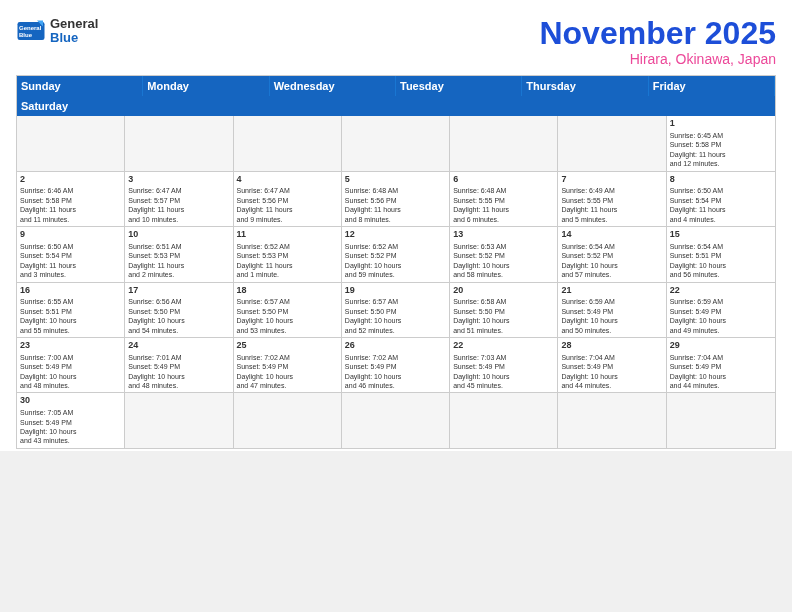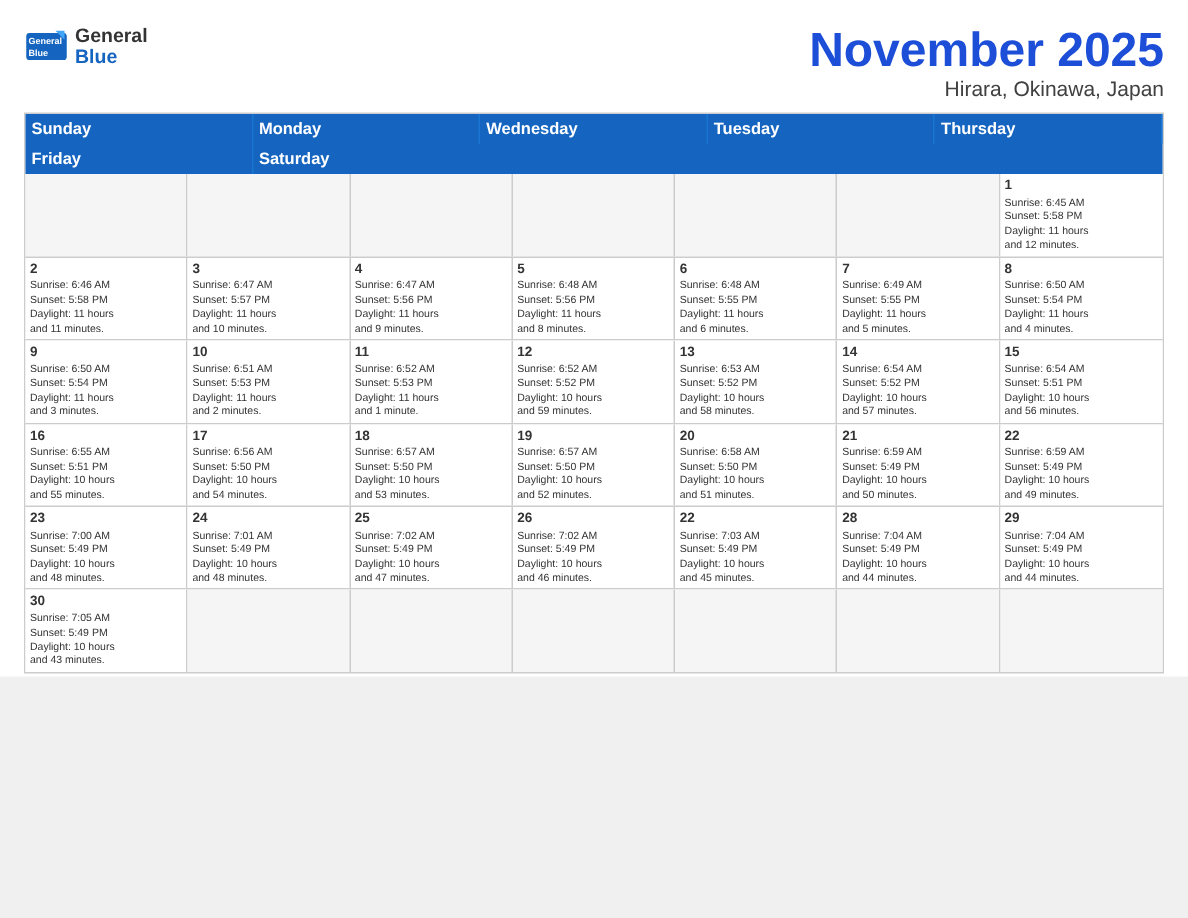--- a/index.html
+++ b/index.html
@@ -41,31 +41,31 @@
       text-align: right;
     }
     .month-title {
       font-size: 32px;
       font-weight: bold;
       color: #1d4ed8;
       line-height: 1.1;
     }
     .subtitle {
       font-size: 14px;
-      color: #404040;
+      color: #ec4899;
     }
     .calendar {
       flex: 1;
       display: flex;
       flex-direction: column;
       border: 1px solid #ccc;
     }
     .cal-header {
       display: grid;
-      grid-template-columns: repeat(5, 1fr);
+      grid-template-columns: repeat(6, 1fr);
       background: #1565c0;
     }
     .cal-header-cell {
       color: white;
       font-size: 11px;
       font-weight: bold;
       padding: 4px 4px;
       border-right: 1px solid #1976d2;
       text-align: left;
     }

